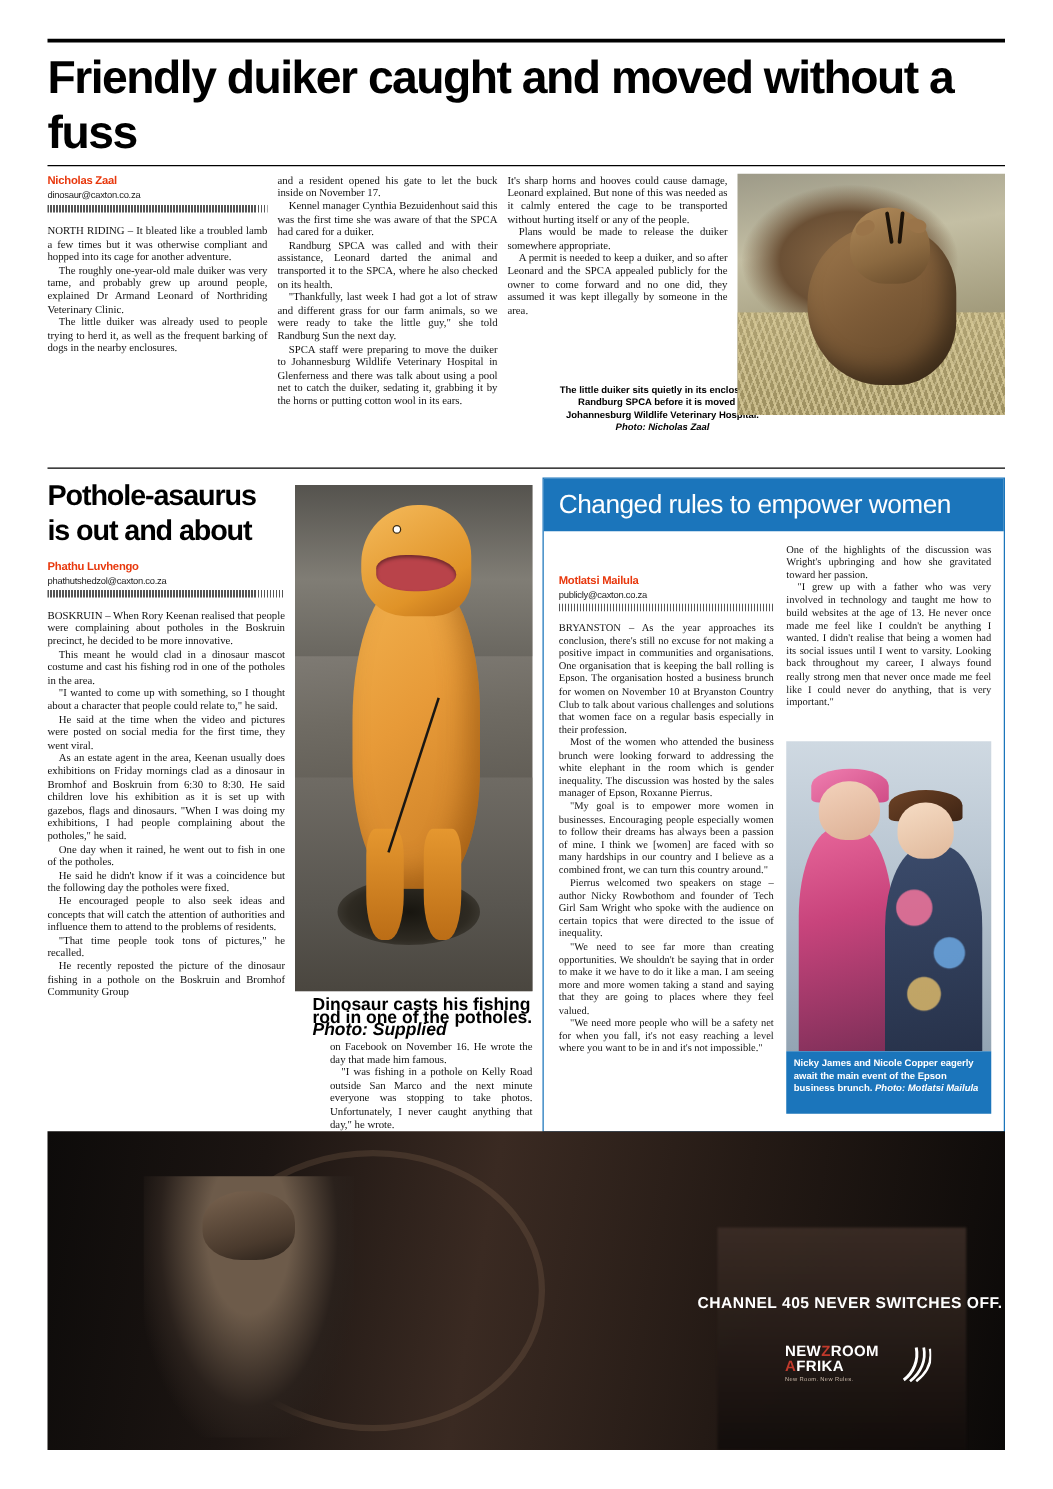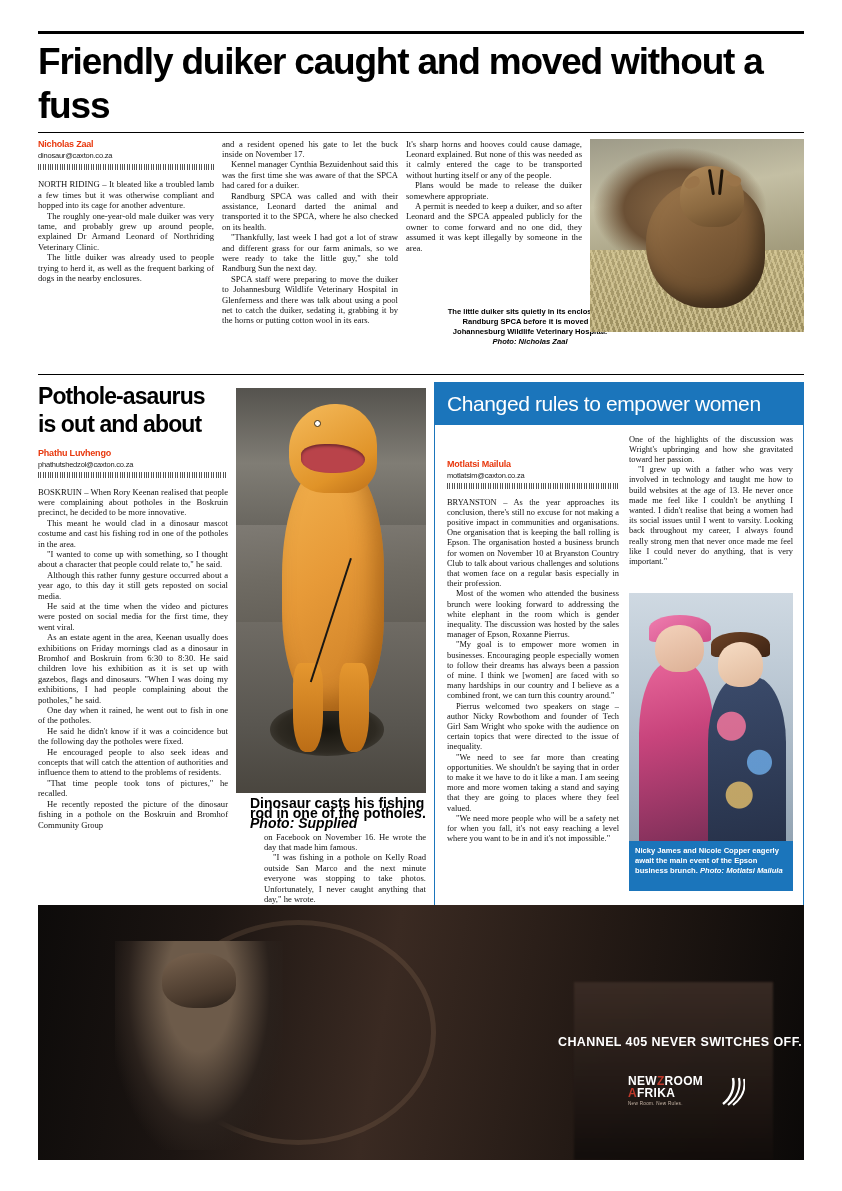--- a/index.html
+++ b/index.html
@@ -364,21 +364,20 @@
         <span>Pothole-asaurus</span><br>
         <span>is out and about</span>
       </div>
       <div class="byline" style="margin-top:10px">Phathu Luvhengo</div>
       <div class="byline-email">phathutshedzol@caxton.co.za</div>
       <div class="dotrule"></div>
       <div class="s2body">
         <p class="noindent">BOSKRUIN – When Rory Keenan realised that people were complaining about potholes in the Boskruin precinct, he decided to be more innovative.</p>
         <p>This meant he would clad in a dinosaur mascot costume and cast his fishing rod in one of the potholes in the area.</p>
         <p>"I wanted to come up with something, so I thought about a character that people could relate to," he said.</p>
-        <p>Although this rather funny gesture occurred about a year ago, to this day it still gets reposted on social media.</p>
         <p>He said at the time when the video and pictures were posted on social media for the first time, they went viral.</p>
         <p>As an estate agent in the area, Keenan usually does exhibitions on Friday mornings clad as a dinosaur in Bromhof and Boskruin from 6:30 to 8:30. He said children love his exhibition as it is set up with gazebos, flags and dinosaurs. "When I was doing my exhibitions, I had people complaining about the potholes," he said.</p>
         <p>One day when it rained, he went out to fish in one of the potholes.</p>
         <p>He said he didn't know if it was a coincidence but the following day the potholes were fixed.</p>
         <p>He encouraged people to also seek ideas and concepts that will catch the attention of authorities and influence them to attend to the problems of residents.</p>
         <p>"That time people took tons of pictures," he recalled.</p>
         <p>He recently reposted the picture of the dinosaur fishing in a pothole on the Boskruin and Bromhof Community Group</p>
       </div>
     </div>
 
@@ -405,21 +404,21 @@
       <p>"I was fishing in a pothole on Kelly Road outside San Marco and the next minute everyone was stopping to take photos. Unfortunately, I never caught anything that day," he wrote.</p>
     </div>
 
     <div class="story3">
       <div class="story3-band">
         <div class="story3-title">Changed rules to empower women</div>
       </div>
 
       <div class="s3c1">
         <div class="byline">Motlatsi Mailula</div>
-        <div class="byline-email">motlatsim@caxton.co.za</div>
+        <div class="byline-email">publicly@caxton.co.za</div>
         <div class="dotrule"></div>
         <div class="s3body">
           <p class="noindent">BRYANSTON – As the year approaches its conclusion, there's still no excuse for not making a positive impact in communities and organisations. One organisation that is keeping the ball rolling is Epson. The organisation hosted a business brunch for women on November 10 at Bryanston Country Club to talk about various challenges and solutions that women face on a regular basis especially in their profession.</p>
           <p>Most of the women who attended the business brunch were looking forward to addressing the white elephant in the room which is gender inequality. The discussion was hosted by the sales manager of Epson, Roxanne Pierrus.</p>
           <p>"My goal is to empower more women in businesses. Encouraging people especially women to follow their dreams has always been a passion of mine. I think we [women] are faced with so many hardships in our country and I believe as a combined front, we can turn this country around."</p>
           <p>Pierrus welcomed two speakers on stage – author Nicky Rowbothom and founder of Tech Girl Sam Wright who spoke with the audience on certain topics that were directed to the issue of inequality.</p>
           <p>"We need to see far more than creating opportunities. We shouldn't be saying that in order to make it we have to do it like a man. I am seeing more and more women taking a stand and saying that they are going to places where they feel valued.</p>
           <p>"We need more people who will be a safety net for when you fall, it's not easy reaching a level where you want to be in and it's not impossible."</p>
         </div>
       </div>

